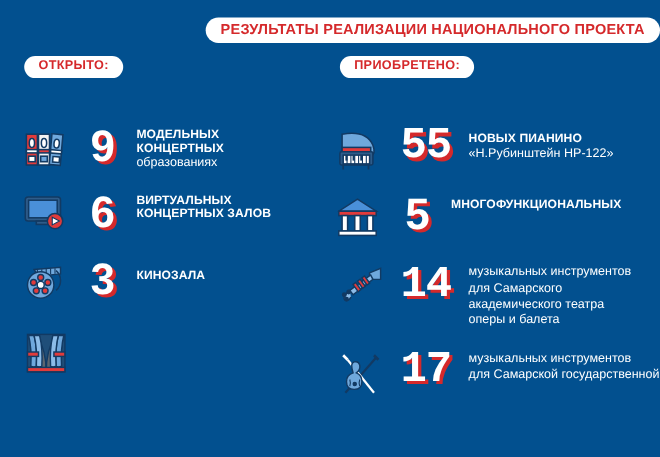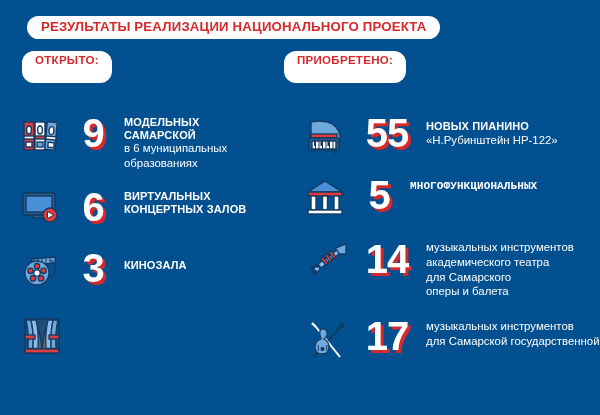--- a/index.html
+++ b/index.html
@@ -7,52 +7,52 @@
     width:600px;height:415px;
     background:#02508F;
     font-family:"Liberation Sans", sans-serif;
     overflow:hidden;
     position:relative;
     -webkit-font-smoothing:antialiased;
   }
   .infographic{width:600px;height:415px;position:relative;box-sizing:border-box;}
 
   
-  .title-wrap{padding-top:16px;display:flex;flex-direction:column;align-items:flex-start;gap:16px;padding-left:27px;}
+  .title-wrap{padding-top:16px;display:flex;flex-direction:column;align-items:flex-end;gap:16px;padding-left:27px;}
   .title-line{
     background:#ffffff;color:#D5292B;
     font-weight:bold;font-size:13.2px;letter-spacing:.2px;
     padding:4px 14px 5px;border-radius:14px;white-space:nowrap;line-height:1.05;
   }
 
   
   .badges{position:relative;height:30px;margin-top:12px;}
   .pill{
     position:absolute;background:#ffffff;color:#D5292B;
     font-weight:bold;font-size:11.5px;letter-spacing:.3px;
-    padding:4px 13px 17px;border-radius:12px;white-space:nowrap;line-height:1;
+    padding:4px 13px 5px;border-radius:12px;white-space:nowrap;line-height:1;
   }
   .pill.left{left:22px;}
-  .pill.right{left:284px;}
+  .pill.right{left:309px;}
 
   
   .columns{display:flex;position:absolute;top:112px;left:0;width:600px;}
   .col{width:300px;box-sizing:border-box;}
   .col.left{padding-left:14px;}
   .col.right{padding-left:0px;}
 
   .row{display:flex;align-items:flex-start;margin-bottom:6px;}
   .row .icon-cell{width:56px;min-width:56px;display:flex;justify-content:center;padding-top:4px;}
   .row .num-cell{
     min-width:46px;text-align:center;color:#ffffff;
     font-weight:bold;font-size:40px;line-height:.98;
     text-shadow:3px 3px 0 #D5292B;
     padding-top:2px;letter-spacing:-1px;
   }
-  .row .num-cell.wide{min-width:62px;}
+  .row .num-cell.wide{min-width:62px;font-family:Liberation Mono, monospace;}
   .row .text-cell{padding-left:8px;padding-top:4px;}
 
   .hl{color:#ffffff;font-weight:bold;font-size:11px;line-height:1.14;letter-spacing:.1px;}
   .sub{color:#ffffff;font-size:11.4px;line-height:1.28;font-weight:normal;margin-top:0;}
   .plain{color:#ffffff;font-size:11.4px;line-height:1.3;font-weight:normal;}
 
   .row.no-num .text-cell{padding-left:6px;}
 
   svg{display:block;}
 </style>
@@ -89,22 +89,21 @@
               <rect x="24" y="20.5" width="10" height="3" fill="#ffffff" transform="rotate(5 29 22)"></rect>
               <rect x="4" y="26" width="6" height="5" fill="#ffffff"></rect>
               <rect x="15" y="26" width="6" height="5" fill="#6FA8DC"></rect>
               <rect x="26" y="26.5" width="6" height="5" fill="#ffffff" transform="rotate(5 29 29)"></rect>
             </g>
           </svg>
         </div>
         <div class="num-cell">9</div>
         <div class="text-cell">
           <div class="hl">МОДЕЛЬНЫХ</div>
-          <div class="hl">САМАРСКОЙ</div>
-          <div class="sub">в 6 муниципальных</div>
+          <div class="hl">КОНЦЕРТНЫХ</div>
           <div class="sub">образованиях</div>
         </div>
       </div>
 
       <div class="row" style="margin-bottom:20px;">
         <div class="icon-cell">
           <svg width="42" height="34" viewBox="0 0 42 34">
             <g stroke="#123A63" stroke-width="1.4">
               <rect x="2" y="3" width="32" height="22" rx="2.5" fill="#2E5C8A"></rect>
               <rect x="5" y="6" width="26" height="16" fill="#4A90D9"></rect>
@@ -197,21 +196,21 @@
               <path d="M18 3 L35 14 H1 Z" fill="#4A90D9"></path>
               <rect x="1" y="14" width="34" height="4" fill="#E13B3B"></rect>
               <rect x="4" y="18" width="5" height="14" fill="#ffffff"></rect>
               <rect x="15.5" y="18" width="5" height="14" fill="#ffffff"></rect>
               <rect x="27" y="18" width="5" height="14" fill="#ffffff"></rect>
               <rect x="1" y="32" width="34" height="4" fill="#ffffff"></rect>
             </g>
           </svg>
         </div>
         <div class="num-cell">5</div>
-        <div class="text-cell" style="padding-top:6px;font-family:Liberation Mono, monospace;">
+        <div class="text-cell" style="padding-top:6px;">
           <div class="hl">МНОГОФУНКЦИОНАЛЬНЫХ</div>
         </div>
       </div>
 
       <div class="row" style="margin-bottom:16px;">
         <div class="icon-cell">
           <svg width="44" height="38" viewBox="0 0 44 38">
             <g stroke="#123A63" stroke-width="1.3" fill="none">
               <path d="M30 6 L40 2 L40 12 L30 12 Z" fill="#6FA8DC"></path>
               <path d="M12 22 L31 8 L33 12 L15 26 Z" fill="#8CBCE8"></path>
@@ -221,22 +220,22 @@
               <path d="M12 22 q-4 3 -5 6 q-1 3 2 3 q3 0 4 -3" fill="#8CBCE8"></path>
               <circle cx="7" cy="26" r="1.6" fill="#123A63"></circle>
               <circle cx="11" cy="23.5" r="1.6" fill="#123A63"></circle>
               <circle cx="9" cy="30" r="1.6" fill="#123A63"></circle>
             </g>
           </svg>
         </div>
         <div class="num-cell wide">14</div>
         <div class="text-cell" style="padding-top:2px;">
           <div class="plain">музыкальных инструментов</div>
+          <div class="plain">для Самарского</div>
           <div class="plain">академического театра</div>
-          <div class="plain">для Самарского</div>
           <div class="plain">оперы и балета</div>
         </div>
       </div>
 
       <div class="row">
         <div class="icon-cell">
           <svg width="44" height="40" viewBox="0 0 44 40">
             <g stroke="#123A63" stroke-width="1.3">
               <path d="M8 38 L36 6" stroke-width="2" fill="none"></path>
               <path d="M34 4 L38 8" stroke-width="2.4" fill="none"></path>

